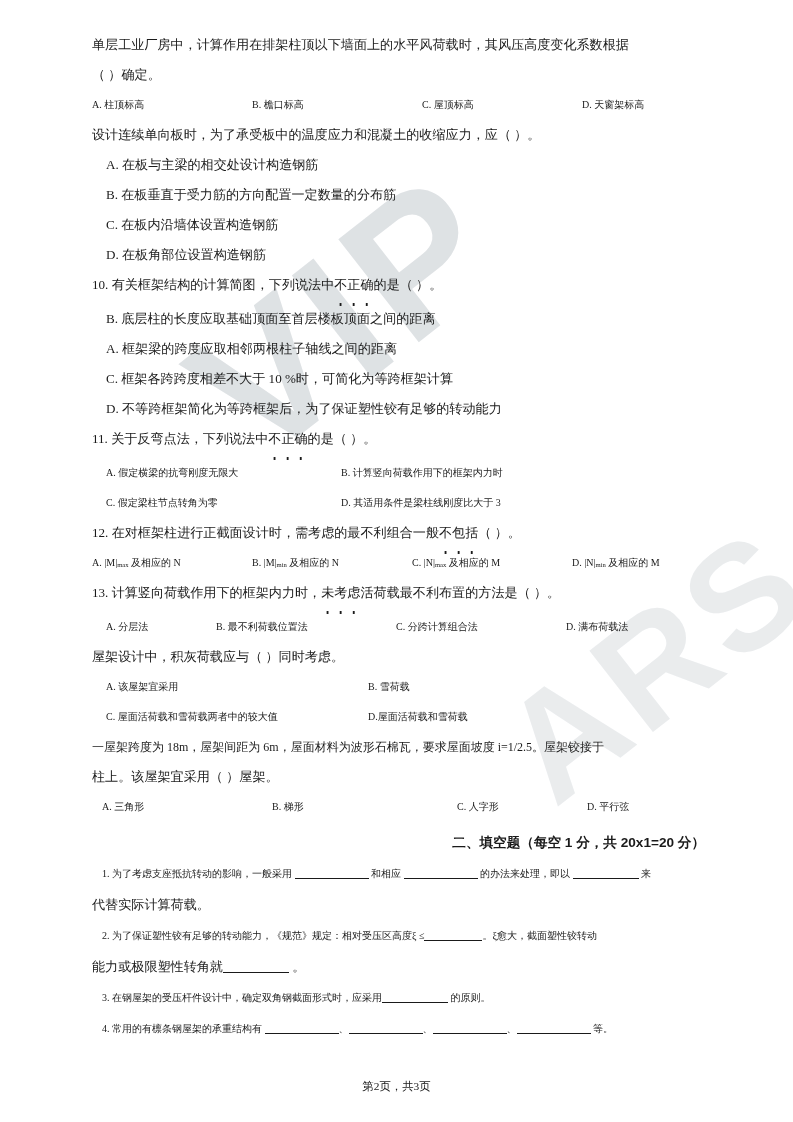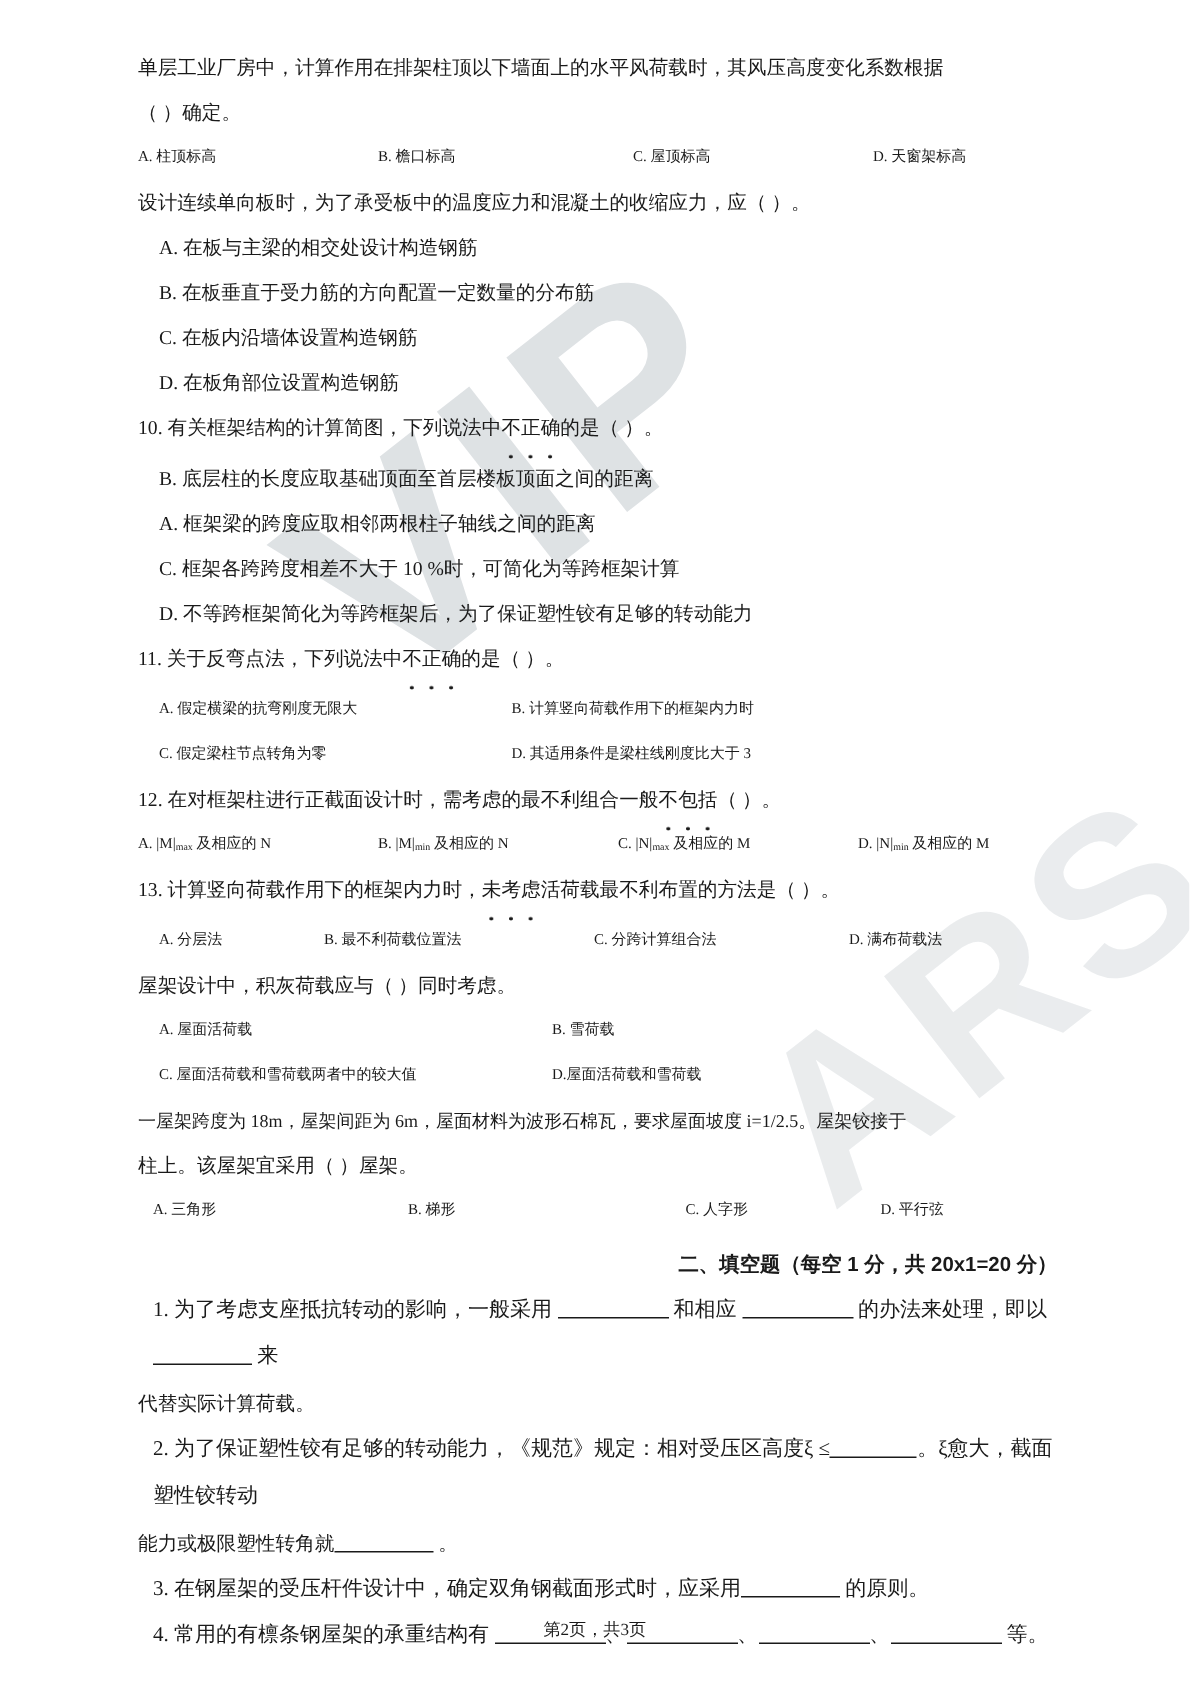--- a/index.html
+++ b/index.html
@@ -114,21 +114,21 @@
 
   .section-head {
     font-size: 13.6px;
     font-weight: 700;
     line-height: 30px;
     margin: 6px 0 0 0;
     font-family: "Liberation Sans", "DejaVu Sans", sans-serif;
     text-align: right;
   }
   .fill-q {
-    font-size: 14px;
+    font-size: 10px;
     line-height: 31px;
     margin: 0;
     padding-left: 10px;
   }
   .fill-cont {
     font-size: 13.1px;
     line-height: 31px;
     margin: 0;
     padding-left: 0;
   }
@@ -213,21 +213,21 @@
         <span class="opt" style="width:110px;padding-left:14px">A. 分层法</span>
         <span class="opt" style="width:180px">B. 最不利荷载位置法</span>
         <span class="opt" style="width:170px">C. 分跨计算组合法</span>
         <span class="opt">D. 满布荷载法</span>
       </div>
     </div>
 
     <div class="q">
       <p class="stem">屋架设计中，积灰荷载应与（    ）同时考虑。</p>
       <div class="opts-row">
-        <span class="opt" style="width:262px;padding-left:14px">A. 屋面活荷载</span>
+        <span class="opt" style="width:262px;padding-left:14px">A. 该屋架宜采用</span>
         <span class="opt">B. 雪荷载</span>
       </div>
       <div class="opts-row">
         <span class="opt" style="width:262px;padding-left:14px">C. 屋面活荷载和雪荷载两者中的较大值</span>
         <span class="opt">D.屋面活荷载和雪荷载</span>
       </div>
     </div>
 
     <div class="q">
       <p class="stem" style="font-size:12px">一屋架跨度为 18m，屋架间距为 6m，屋面材料为波形石棉瓦，要求屋面坡度 i=1/2.5。屋架铰接于</p>

